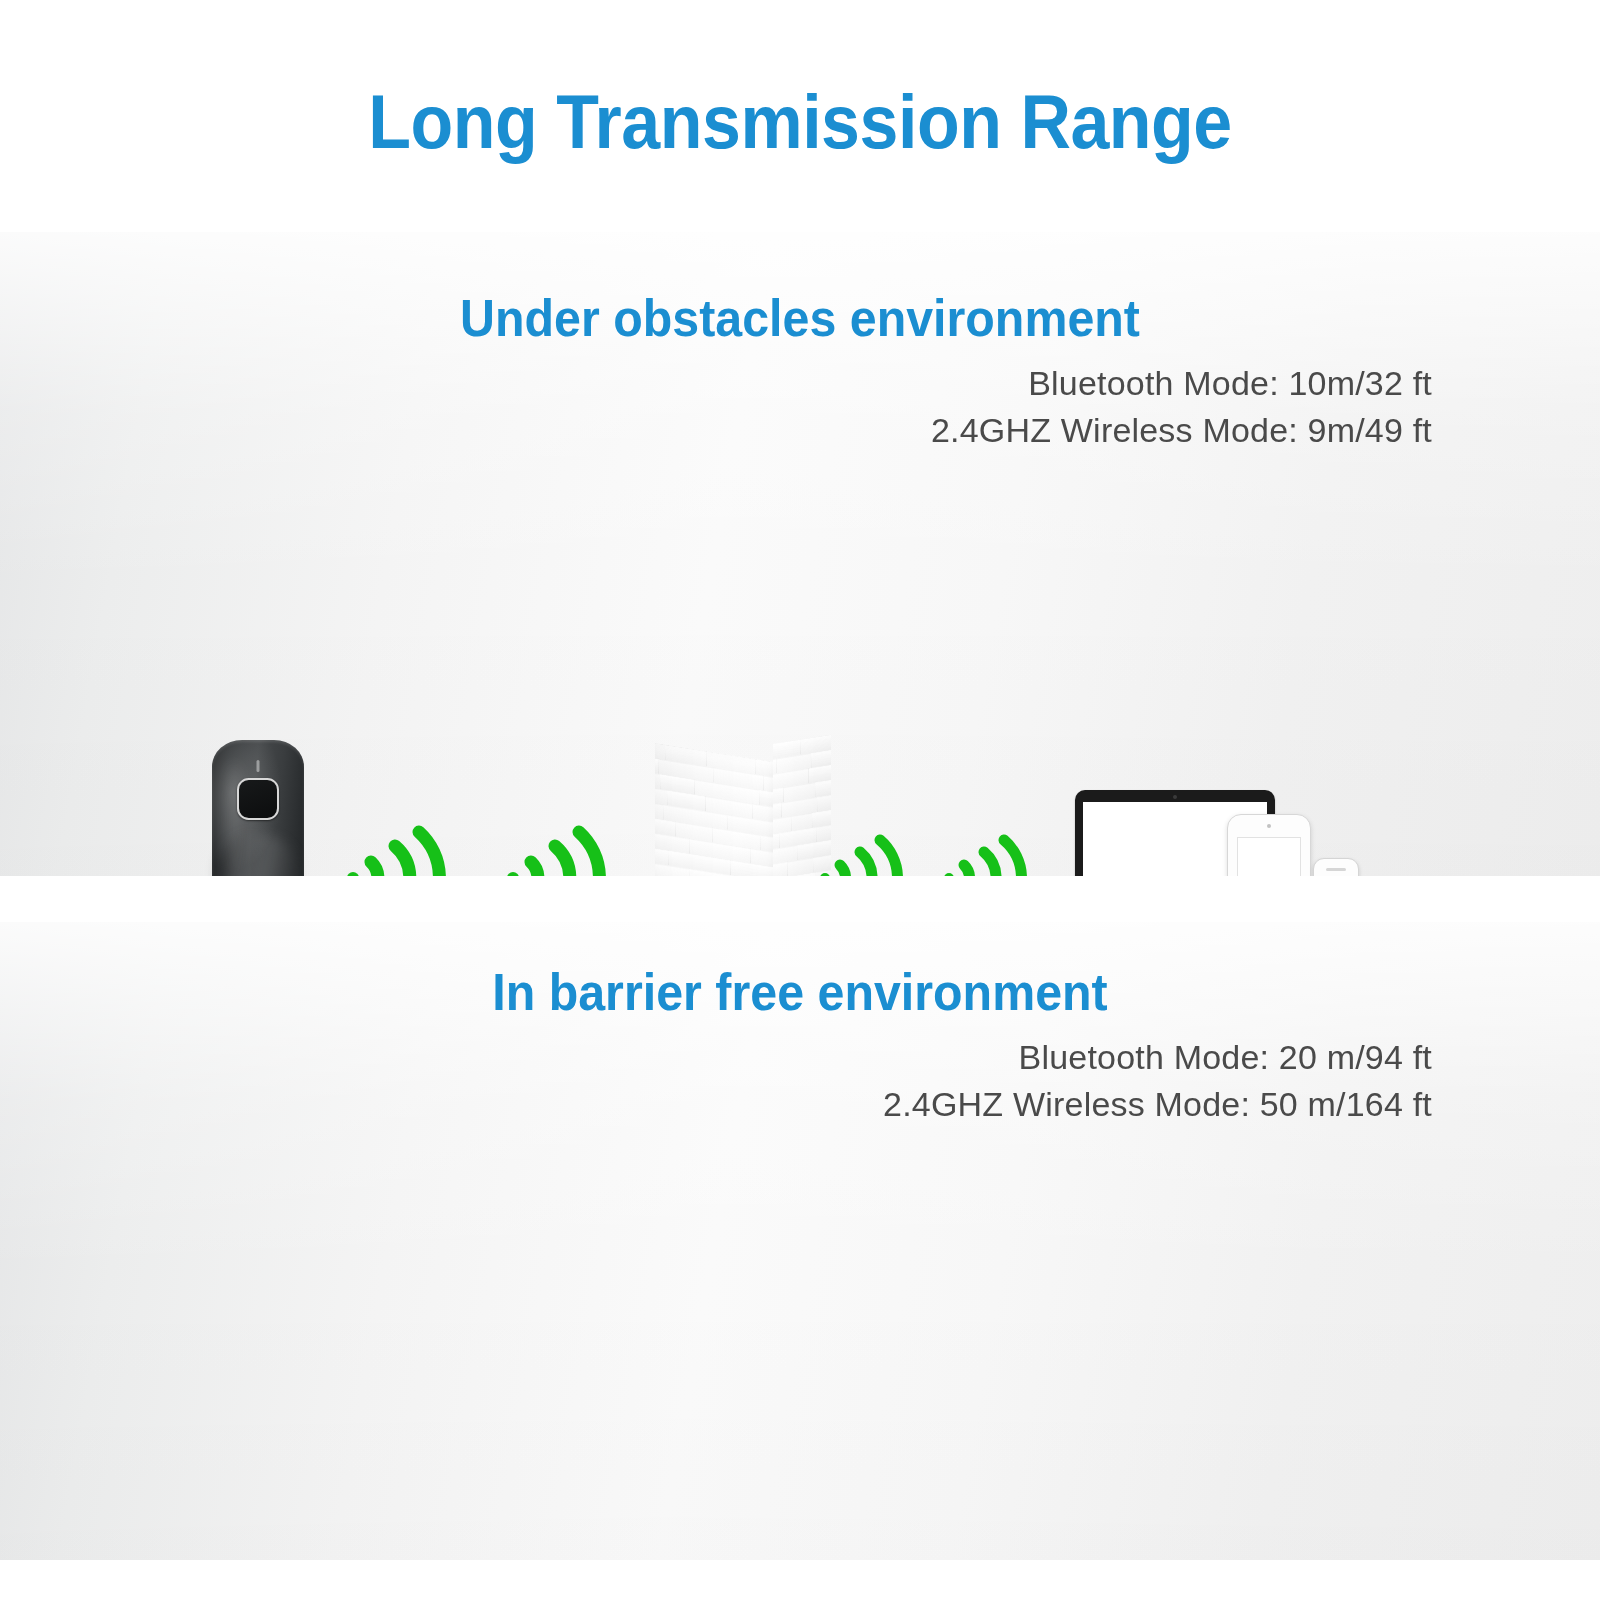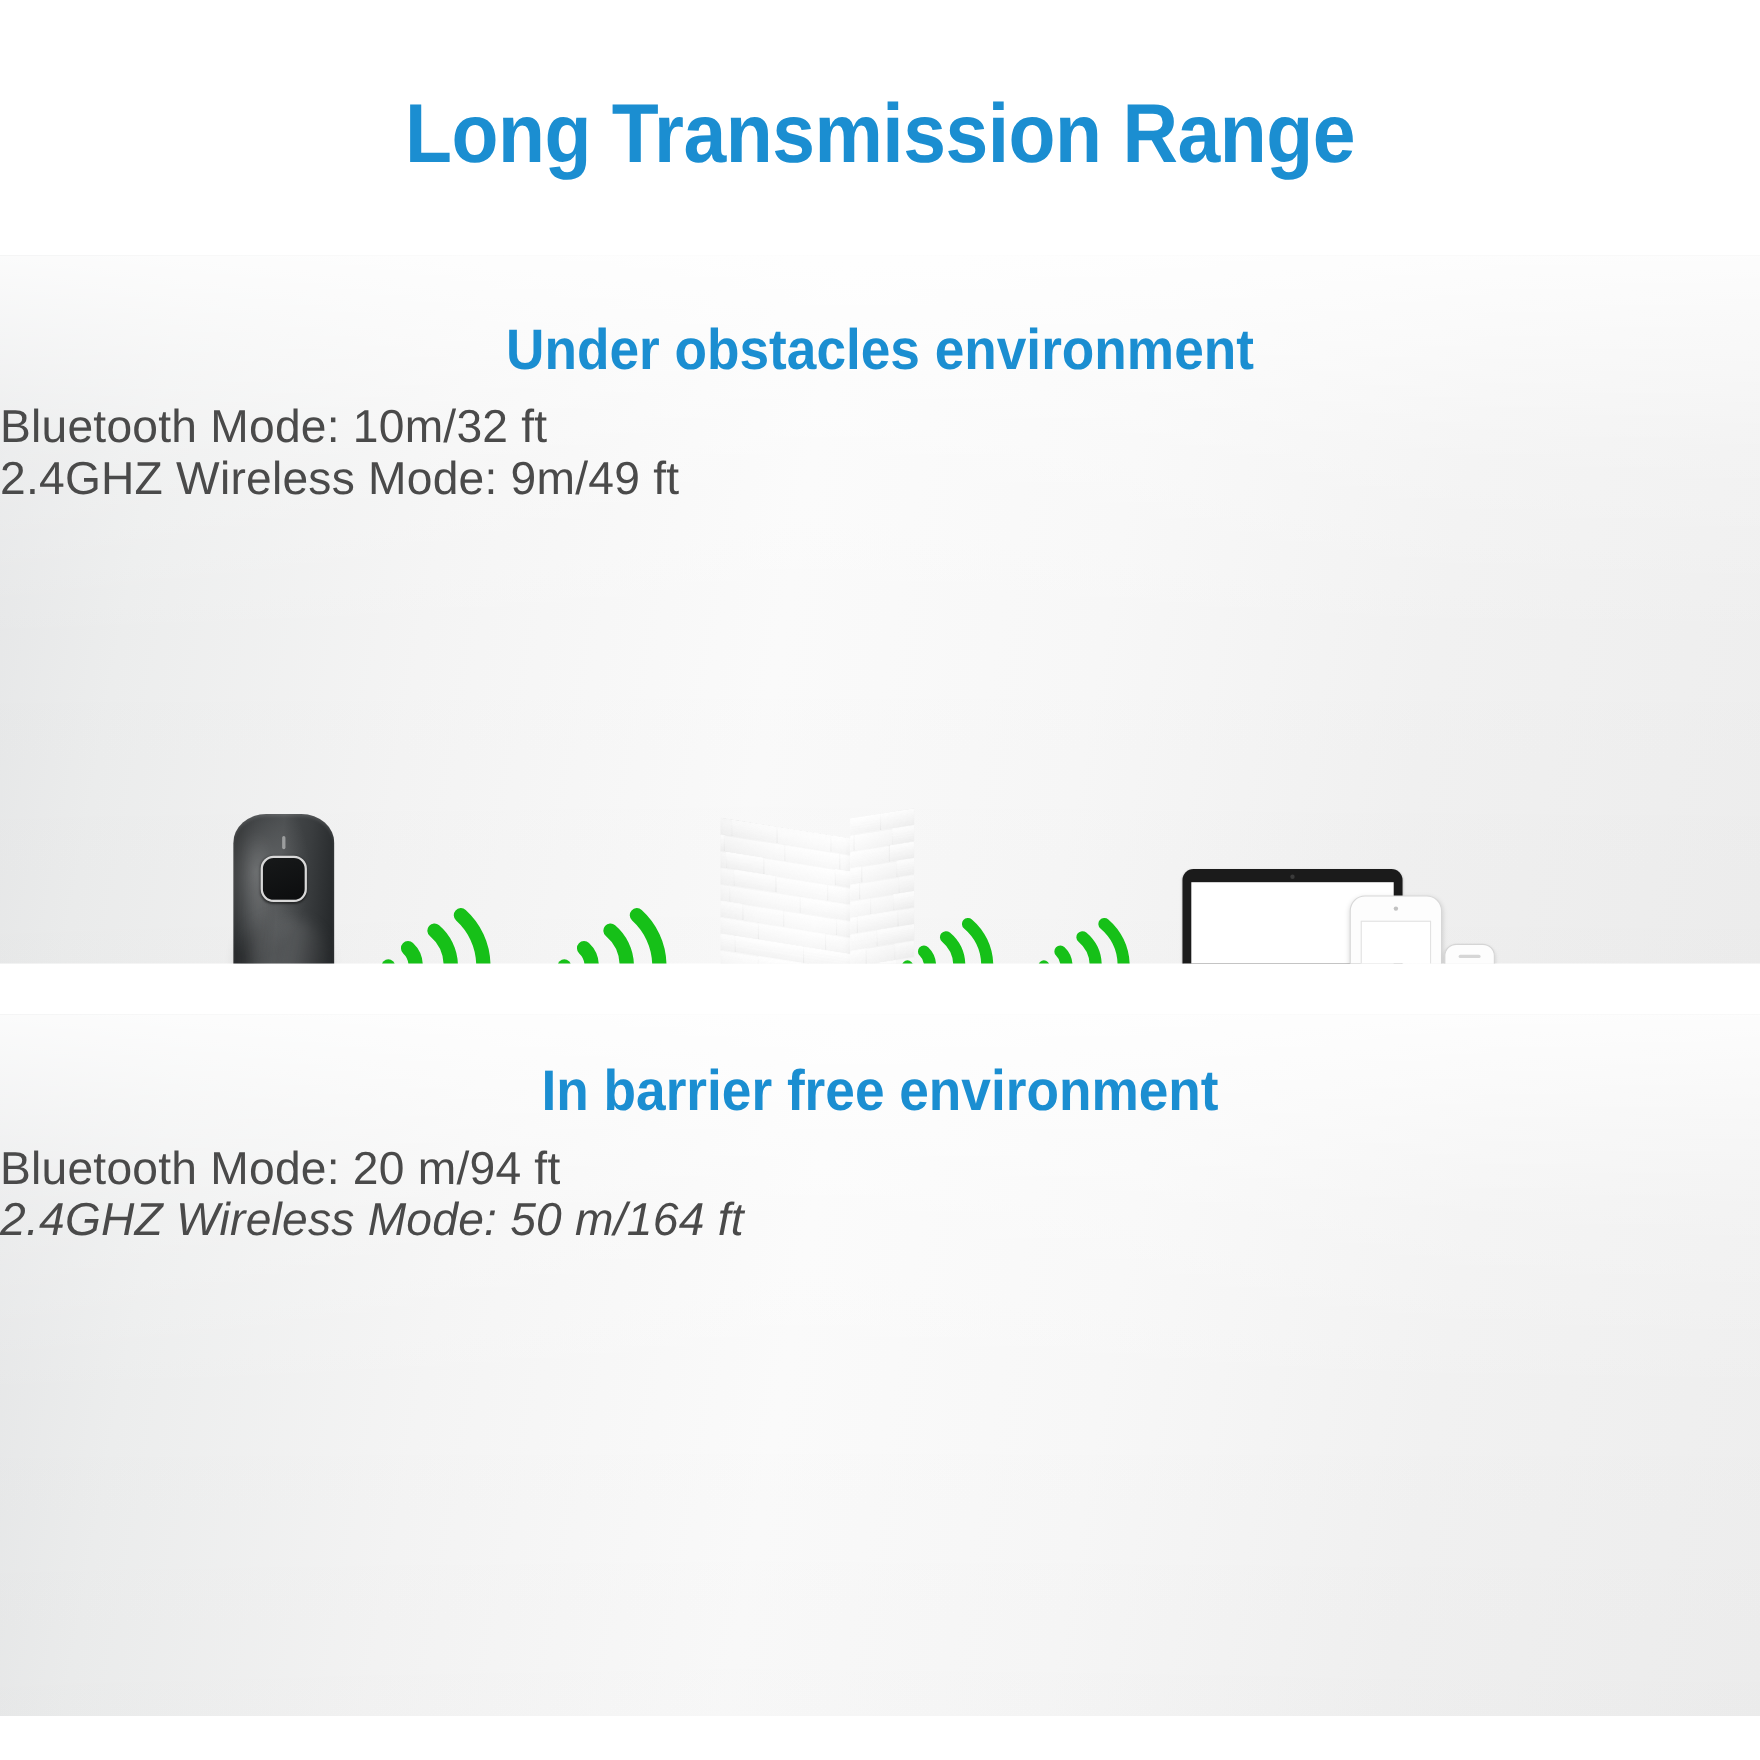--- a/index.html
+++ b/index.html
@@ -42,31 +42,31 @@
   .panel-inner{position:absolute;inset:0;}
 
   
   .section-heading{
     position:absolute;width:1600px;text-align:center;
     font-size:52px;font-weight:bold;color:#1b8ed1;
     transform:scaleX(0.93);transform-origin:50% 50%;
     white-space:nowrap;z-index:6;
   }
   .section-line{
-    position:absolute;width:1432px;text-align:left;
-    font-size:42px;color:#4a4a4a;white-space:nowrap;z-index:6;
+    position:absolute;width:1432px;text-align:right;
+    font-size:34px;color:#4a4a4a;white-space:nowrap;z-index:6;
     letter-spacing:.2px;
   }
   #heading-obstacles{top:288px;}
   #line-obstacles-bt{top:364px;}
   #line-obstacles-wl{top:411px;}
 
   #heading-barrier{top:962px;}
   #line-barrier-bt{top:1038px;}
-  #line-barrier-wl{top:1085px;font-style:italic;}
+  #line-barrier-wl{top:1085px;}
 
   
   .scanner{position:absolute;z-index:5;}
   .scanner .body{
     position:absolute;left:0;top:0;width:100%;height:100%;
     background:
       radial-gradient(120% 60% at 22% 18%, rgba(255,255,255,.22) 0%, rgba(255,255,255,0) 45%),
       linear-gradient(95deg,#1e2021 0%,#2f3234 16%,#46494b 40%,#3a3d3f 62%,#26292b 84%,#17191a 100%);
     border-radius:34px 34px 52px 52px/30px 30px 46px 46px;
     box-shadow:inset 0 2px 3px rgba(255,255,255,.13);

